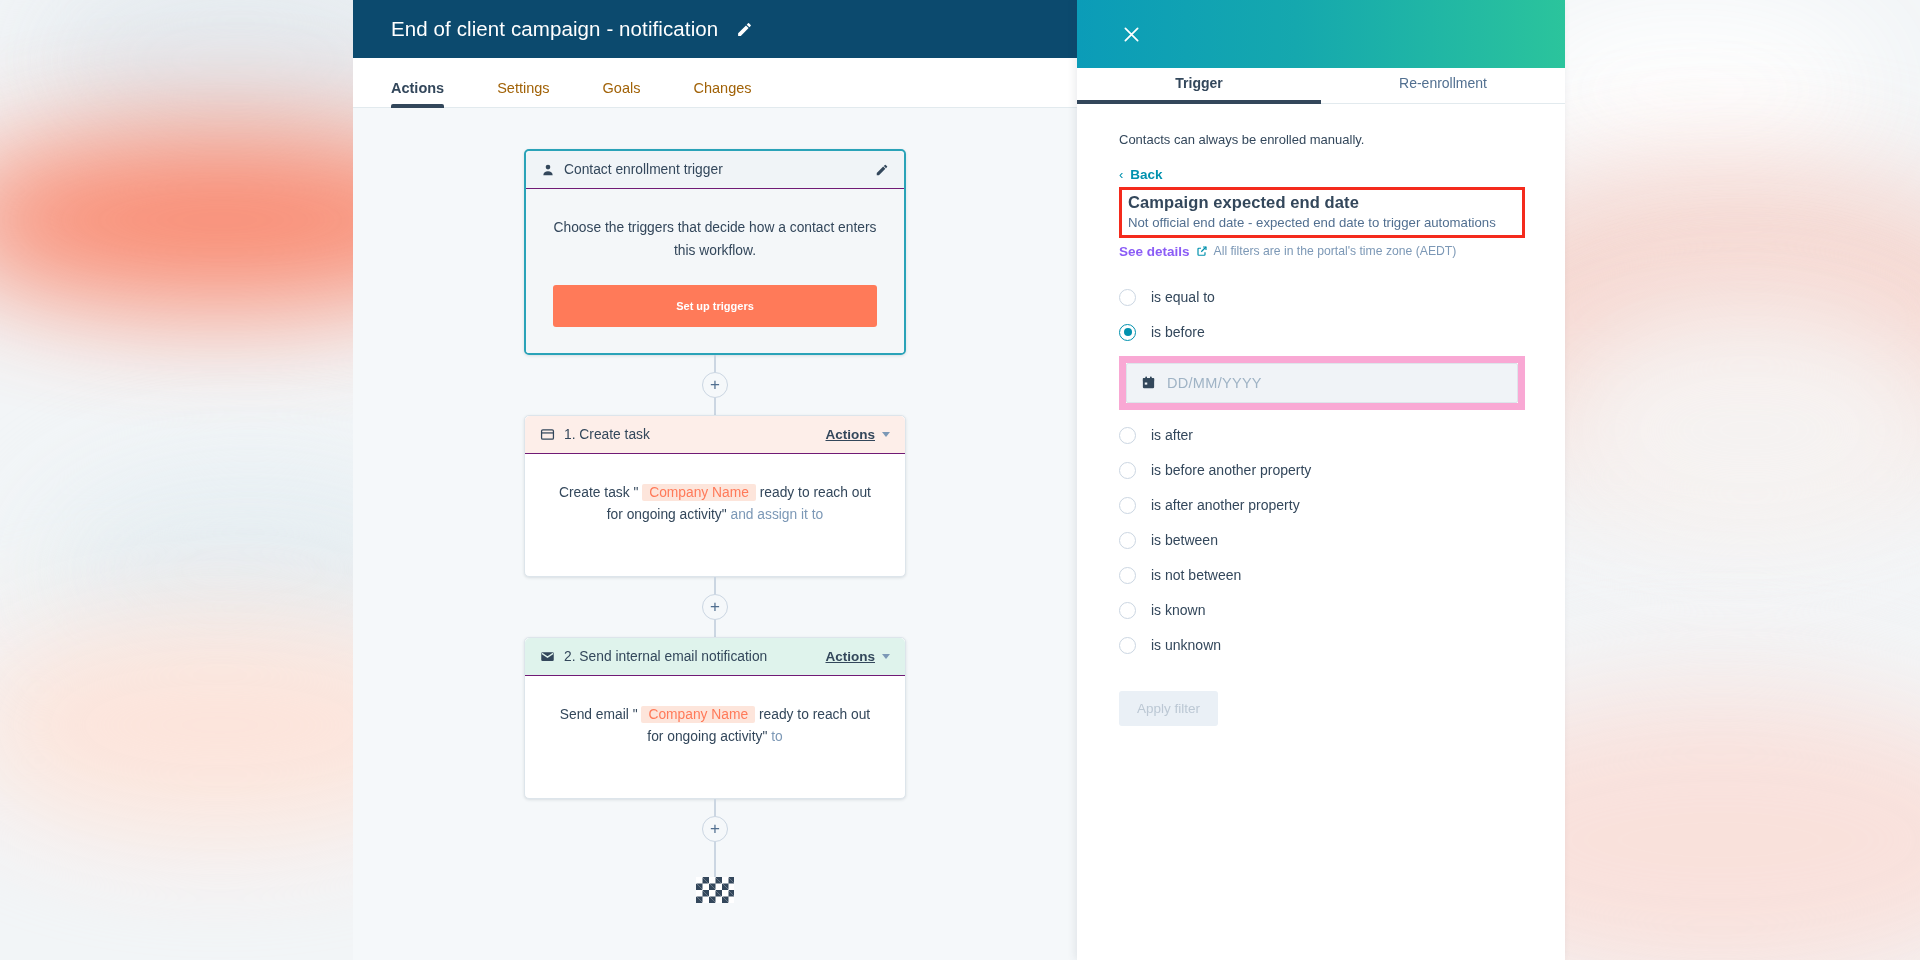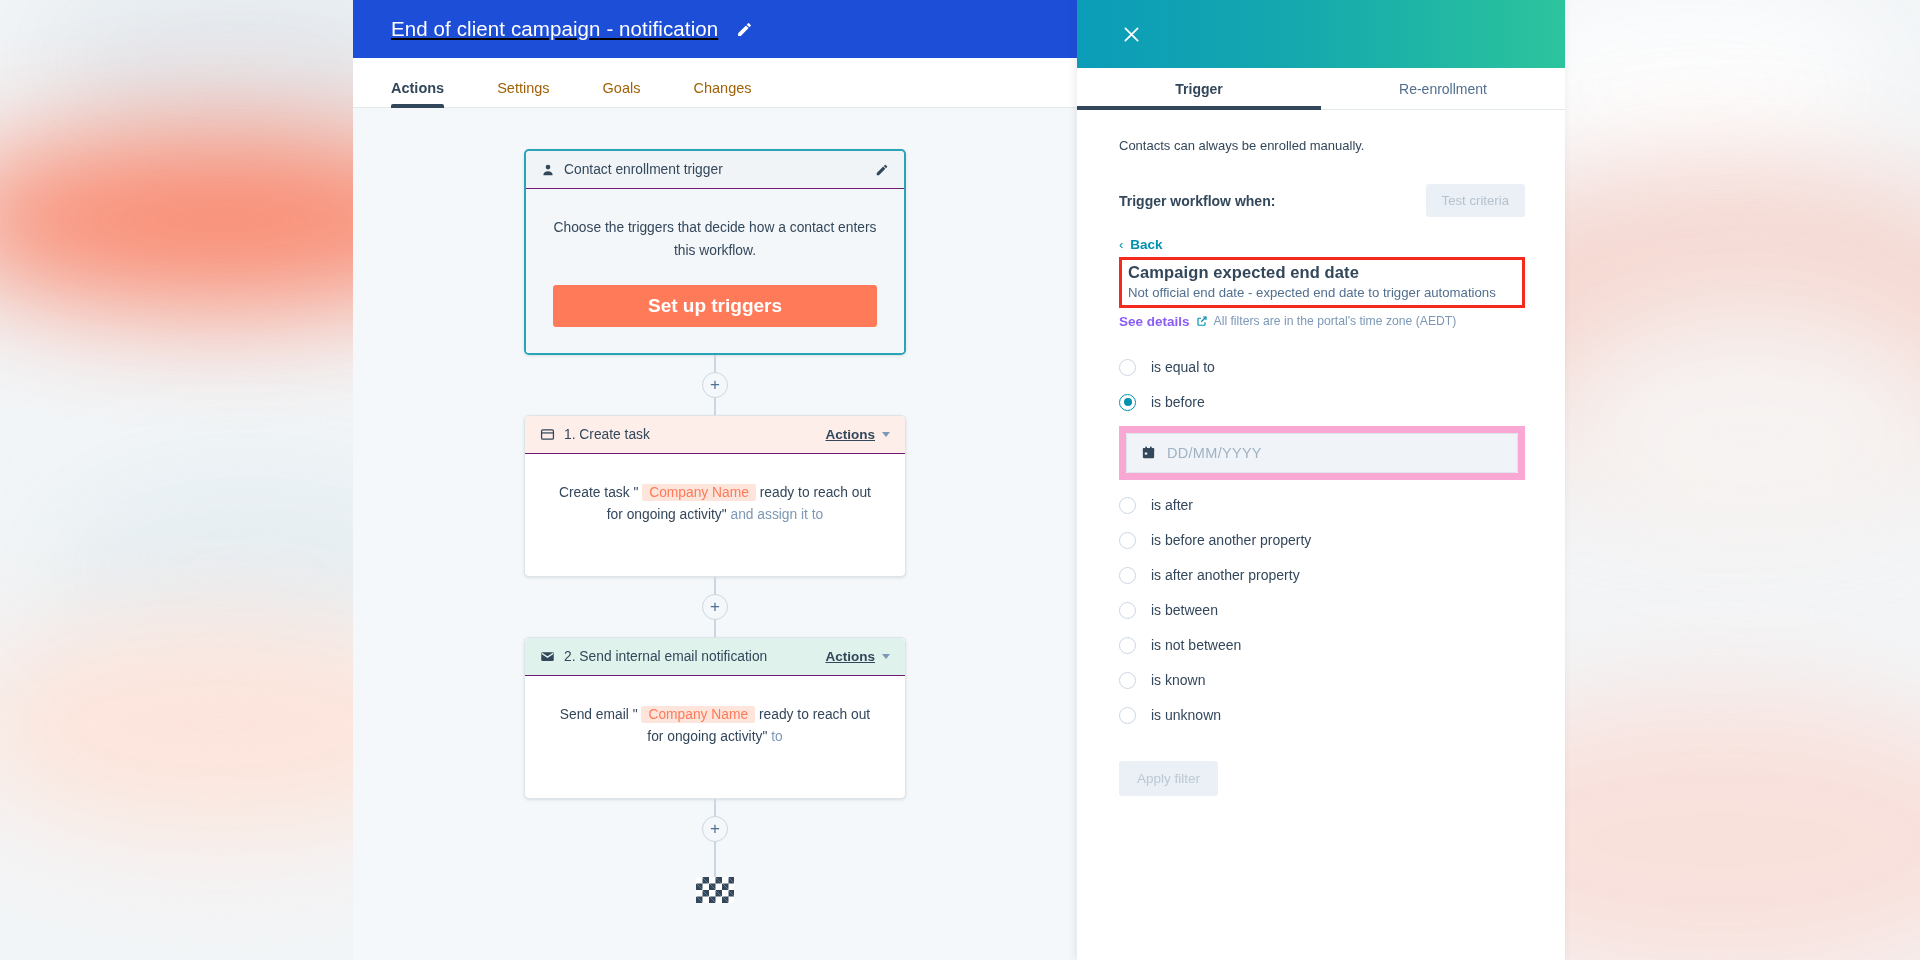--- a/index.html
+++ b/index.html
@@ -27,22 +27,22 @@
   .blob-f { right: -120px; top: 690px; width: 640px; height: 300px;
             background: #fadfd9; opacity: .9; }
   .blob-g { right: 40px; top: 0px; width: 380px; height: 180px;
             background: #ffffff; opacity: .9; }
   .blob-h { left: 30px; top: -40px; width: 420px; height: 200px;
             background: #e2e8ed; opacity: .9; }
 
   
   .wf { position: absolute; left: 353px; top: 0; width: 724px; height: 960px;
         background: #f5f8fa; overflow: hidden; }
-  .wf-titlebar { height: 58px; background: #1d4ed8; display: flex;
-                 align-items: center; padding: 0 0 0 38px; text-decoration: underline; }
+  .wf-titlebar { height: 58px; background: #0c4a6e; display: flex;
+                 align-items: center; padding: 0 0 0 38px; }
   .wf-title { color: #fff; font-size: 20.5px; letter-spacing: .1px; }
   .pencil-btn { margin-left: 18px; display: flex; align-items: center;
                 cursor: pointer; }
   .wf-tabs { height: 50px; background: #fff; display: flex;
              align-items: flex-end; padding-left: 38px;
              border-bottom: 1px solid #e2eaee; }
   .wf-tab { font-size: 14.5px; color: #a16207; padding: 0 0 11px 0;
             margin-right: 53px; cursor: pointer; position: relative; }
   .wf-tab.active { color: #33475b; font-weight: 600; }
   .wf-tab.active::after { content: ""; position: absolute; left: 0; right: 0;
@@ -62,21 +62,21 @@
   .node-body { padding: 28px 27px 32px; text-align: center;
                font-size: 13.8px; line-height: 1.65; color: #33475b; }
 
   
   .node-trigger { border: 2px solid #2aa3b8; }
   .node-trigger .node-hdr { background: #f0f4f7; }
   .node-trigger .node-body { background: #f4f7f9;
                              border-radius: 0 0 3px 3px; padding-bottom: 26px; }
   .btn-setup { display: block; width: 100%; margin-top: 22px; height: 42px;
                background: #ff7a59; color: #fff; border: none; border-radius: 3px;
-               font-size: 19px; font-weight: 700; cursor: pointer;
+               font-size: 11px; font-weight: 700; cursor: pointer;
                font-family: inherit; }
 
   
   .node-action { border: 1px solid #dde5eb; }
   .node-action .node-body { min-height: 122px; }
   .hdr-task { background: #fdeee9; }
   .hdr-email { background: #dff3ec; }
   .actions-link { font-size: 13.5px; color: #33475b; font-weight: 600;
                   text-decoration: underline; cursor: pointer; }
   .caret { display: inline-block; margin-left: 7px; width: 0; height: 0;
@@ -108,21 +108,21 @@
           background-color: #fff; }
 
   
   .panel { position: absolute; left: 1077px; top: 0; width: 488px; height: 960px;
            background: #fff; box-shadow: -2px 0 8px rgba(45,62,80,.10); }
   .panel-hdr { height: 68px; display: flex; align-items: center;
                padding: 0 22px 0 40px;
                background: linear-gradient(90deg, #0b9cb8 0%, #15a8ae 45%, #2bc49c 100%); }
   .panel-title { flex: 1; color: #fff; font-size: 19.5px; font-weight: 700; }
   .close-btn { cursor: pointer; display: flex; padding: 4px; }
-  .panel-tabs { height: 42px; display: flex; border-bottom: 1px solid #e2eaee; }
+  .panel-tabs { height: 36px; display: flex; border-bottom: 1px solid #e2eaee; }
   .p-tab { flex: 1; display: flex; align-items: flex-end; justify-content: center;
            font-size: 14px; color: #516f90; padding-bottom: 12px;
            cursor: pointer; position: relative; }
   .p-tab.active { color: #33475b; font-weight: 600; }
   .p-tab.active::after { content: ""; position: absolute; left: 0; right: 0;
             bottom: -1px; height: 4px; background: #33475b; }
 
   .panel-body { padding: 28px 40px 0 42px; }
   .p-note { font-size: 13px; color: #33475b; }
   .p-row { display: flex; align-items: center; justify-content: space-between;
@@ -299,24 +299,20 @@
 
     <div class="panel-tabs">
       <div class="p-tab active">Trigger</div>
       <div class="p-tab">Re-enrollment</div>
     </div>
 
     <div class="panel-body">
 
       <div class="p-note">Contacts can always be enrolled manually.</div>
 
-      <div class="p-row">
-        <div class="p-when">Trigger workflow when:</div>
-        <button class="btn-test">Test criteria</button>
-      </div>
 
       <div class="back-link">
         <span class="chev">‹</span>
         <span>Back</span>
       </div>
 
       <div class="prop-box">
         <div class="prop-name">Campaign expected end date</div>
         <div class="prop-desc">Not official end date - expected end date to trigger automations</div>
       </div>

